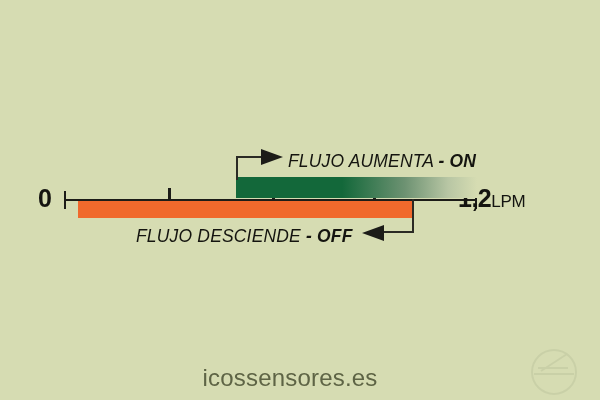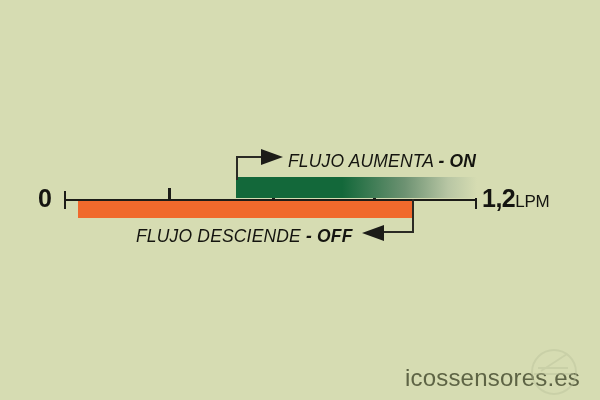--- a/index.html
+++ b/index.html
@@ -51,21 +51,21 @@
     left: 38px;
     top: 186px;
     font-size: 25px;
     font-weight: bold;
     color: #141410;
     letter-spacing: -0.5px;
     line-height: 1;
   }
   .label-max {
     position: absolute;
-    left: 482px;
+    left: 458px;
     top: 186px;
     line-height: 1;
     white-space: nowrap;
     color: #141410;
   }
   .label-max .big {
     font-size: 25px;
     font-weight: bold;
     letter-spacing: -0.5px;
   }
@@ -171,21 +171,21 @@
   }
   .callout-on  { left: 288px; top: 151px; }
   .callout-off { left: 136px; top: 226px; }
 
   
   .watermark-text {
     position: absolute;
     left: 0;
     top: 366px;
     width: 580px;
-    text-align: right;
+    text-align: center;
     font-size: 24px;
     color: #5e6445;
     letter-spacing: 0.2px;
     line-height: 1;
   }
   .watermark-logo {
     position: absolute;
     left: 528px;
     top: 346px;
     width: 52px;

